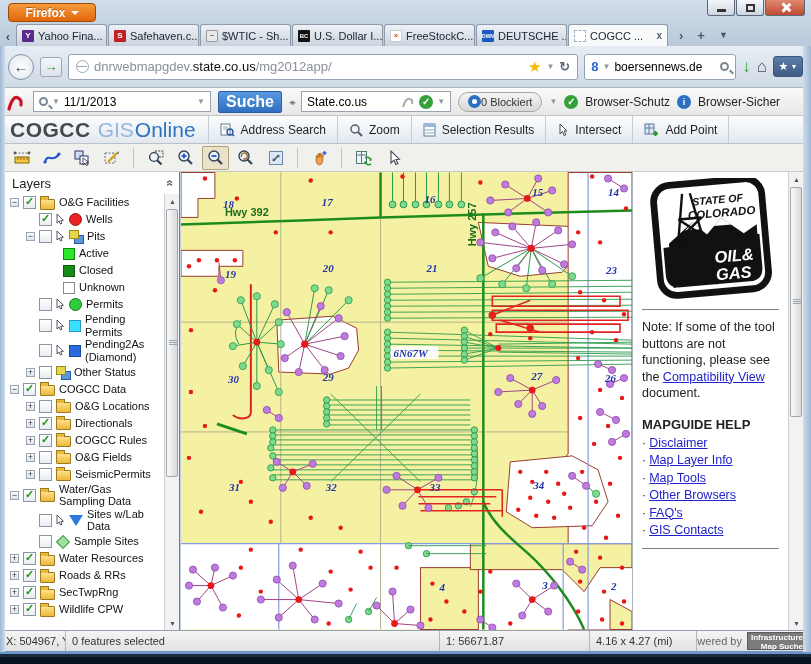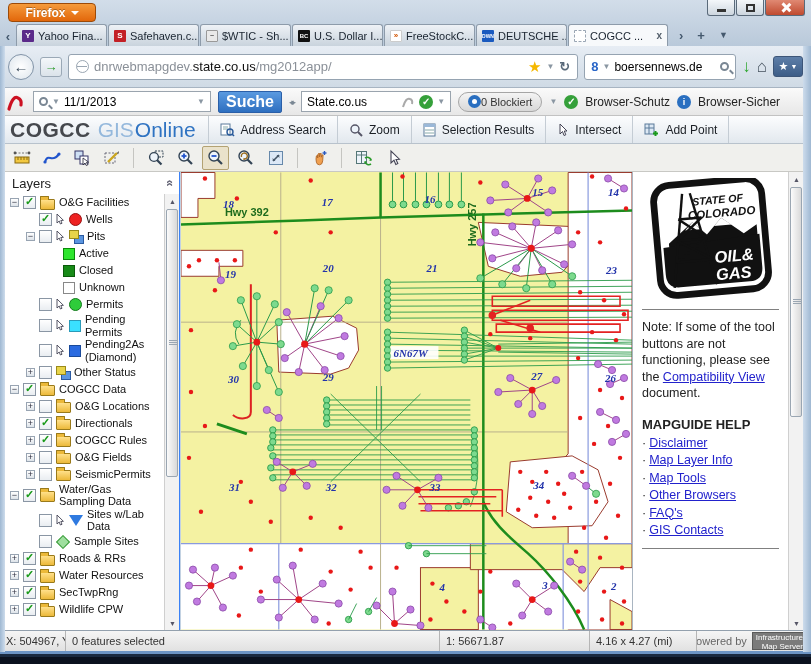--- a/index.html
+++ b/index.html
@@ -164,21 +164,21 @@
   .footer-note { font-style:italic; }
 
   
   .statusbar { position:absolute; left:0; top:630px; width:811px; height:21px;
     background:linear-gradient(#f5f5f5,#e1e1e1); border-top:1px solid #93a0ad; display:flex; font-size:11px; color:#333; }
   .sb-cell { border-right:1px solid #b5b5b5; padding:0 6px; line-height:20px; white-space:nowrap; overflow:hidden; }
   .sb-1 { width:66px; } .sb-2 { width:374px; } .sb-3 { width:150px; } .sb-4 { width:107px; }
   .sb-5 { flex:1; display:flex; align-items:center; justify-content:flex-end; gap:5px; padding:0 4px; border-right:none; }
   .powered { color:#666; }
   .badge { width:68px; height:18px; background:#7b7b7b; border:1px solid #5a5a5a; color:#fff;
-    font-size:8px; font-weight:normal; text-align:right; line-height:1.12; padding:1px 3px; }
+    font-size:8px; font-weight:bold; text-align:right; line-height:1.12; padding:1px 3px; }
   .bottombar { position:absolute; left:0; top:651px; width:811px; height:13px;
     background:linear-gradient(#6c94c4 0 3px,#1a2a40 3px 6px,#0a111e 6px); }
 
   .sec-label { font:italic bold 11px "Liberation Serif",serif; fill:#2233aa; }
   .road-label { font:bold 11px "Liberation Sans",sans-serif; fill:#1d6b1d; }
 </style>
 </head>
 <body>
 
 <div class="chrome-top">
@@ -583,27 +583,27 @@
     <div class="trow l1">
       <span class="exp-sp"></span>
       <span class="cbx"></span>
       <span class="sw-dia"></span>
       <span class="tlabel">Sample Sites</span>
     </div>
     <div class="trow">
       <span class="exp plus"></span>
       <span class="cbx checked"></span>
       <span class="folder"></span>
-      <span class="tlabel">Roads &amp; RRs</span>
+      <span class="tlabel">Water Resources</span>
     </div>
     <div class="trow">
       <span class="exp plus"></span>
       <span class="cbx checked"></span>
       <span class="folder"></span>
-      <span class="tlabel">Water Resources</span>
+      <span class="tlabel">Roads &amp; RRs</span>
     </div>
     <div class="trow">
       <span class="exp plus"></span>
       <span class="cbx checked"></span>
       <span class="folder"></span>
       <span class="tlabel">SecTwpRng</span>
     </div>
     <div class="trow">
       <span class="exp plus"></span>
       <span class="cbx checked"></span>
@@ -1212,17 +1212,17 @@
 </div>
 
 <div class="statusbar">
   <div class="sb-cell sb-1">X: 504967, Y</div>
   <div class="sb-cell sb-2">0 features selected</div>
   <div class="sb-cell sb-3">1: 56671.87</div>
   <div class="sb-cell sb-4">4.16 x 4.27 (mi)</div>
   <div class="sb-cell sb-5">
     <span class="powered">Powered by</span>
     <span class="badge">
-      <span>Infrastructure</span><br><span>Map Server</span>
+      <span>Infrastructure</span><br><span>Map Suche</span>
     </span>
   </div>
 </div>
 <div class="bottombar"></div>
 
 </body></html>

